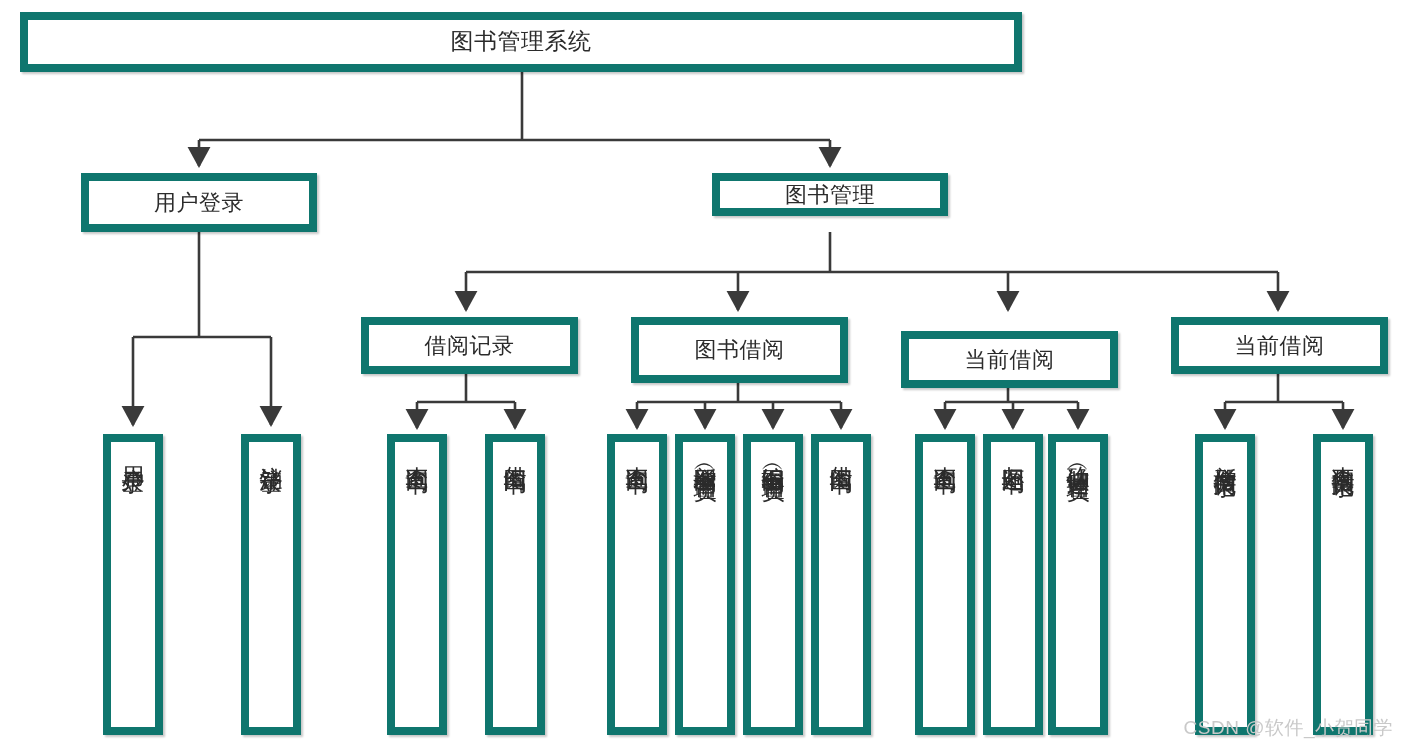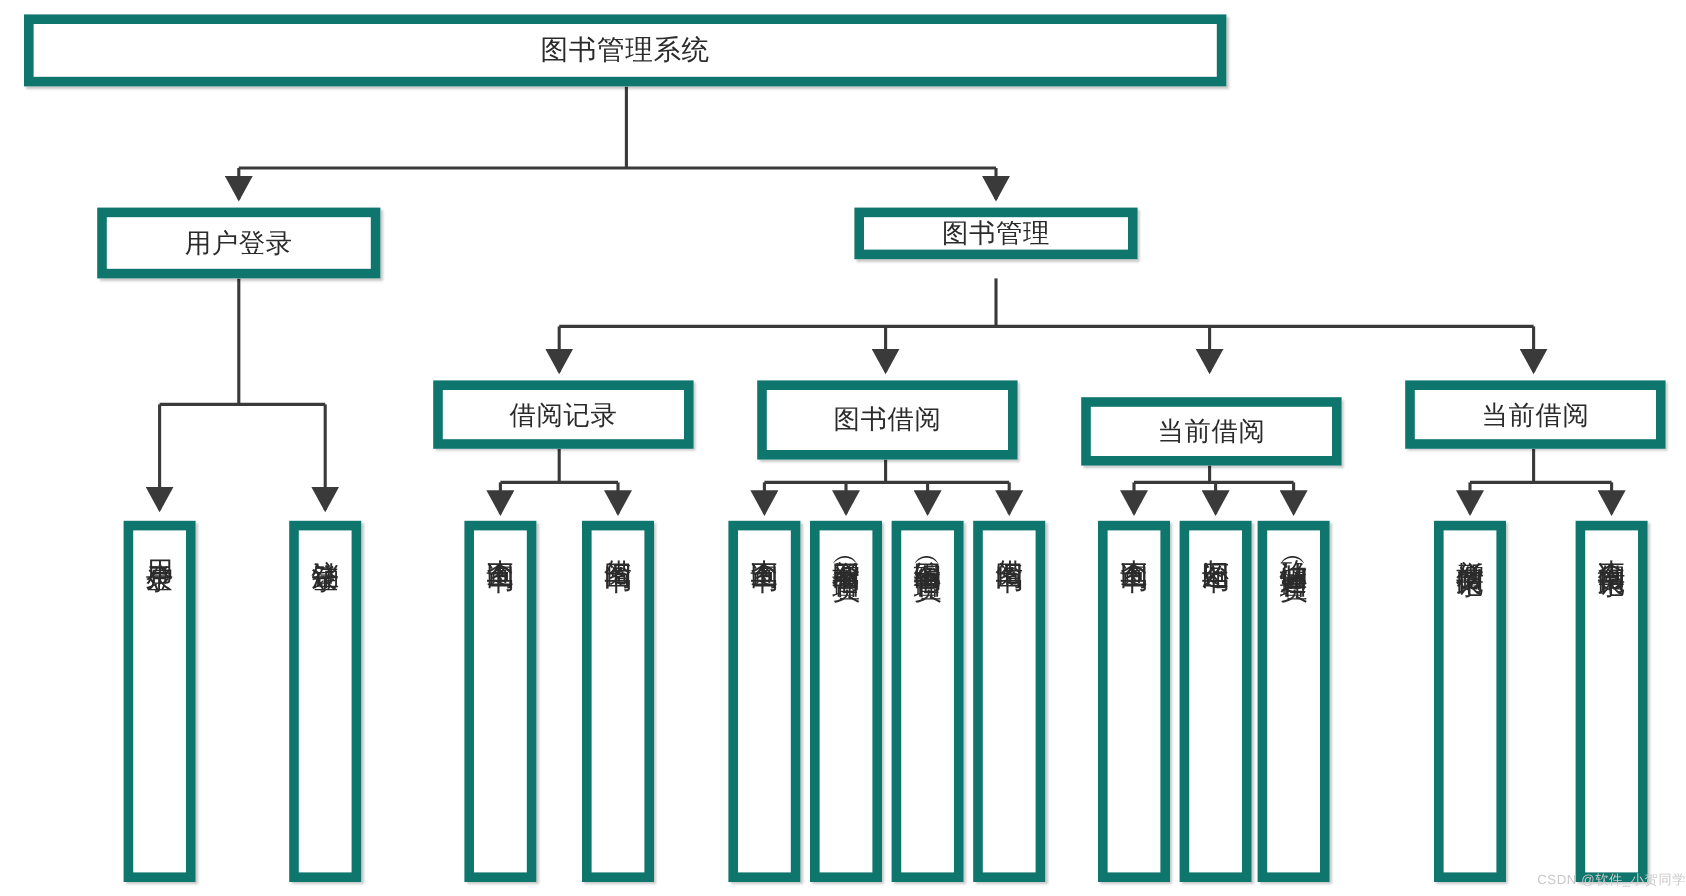--- a/index.html
+++ b/index.html
@@ -59,23 +59,23 @@
   .node.vert .label {
     writing-mode: vertical-rl;
     text-orientation: upright;
     font-size: 23px;
     line-height: 1.0;
     letter-spacing: 2px;
     white-space: nowrap;
   }
   .watermark {
     position: absolute;
-    right: 0;
+    right: 12px;
     bottom: 6px;
-    font-size: 11px;
+    font-size: 19px;
     color: #c9c9c9;
     letter-spacing: 0.5px;
     user-select: none;
     white-space: nowrap;
     margin-top: 19px;
   }
 </style>
 </head>
 <body>
 

